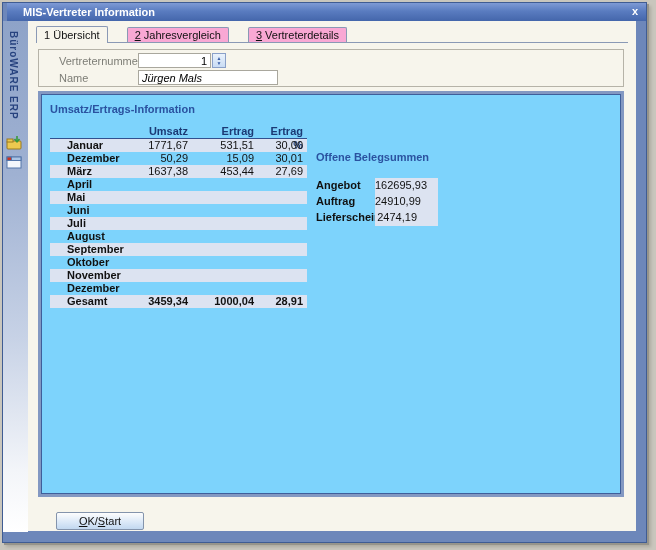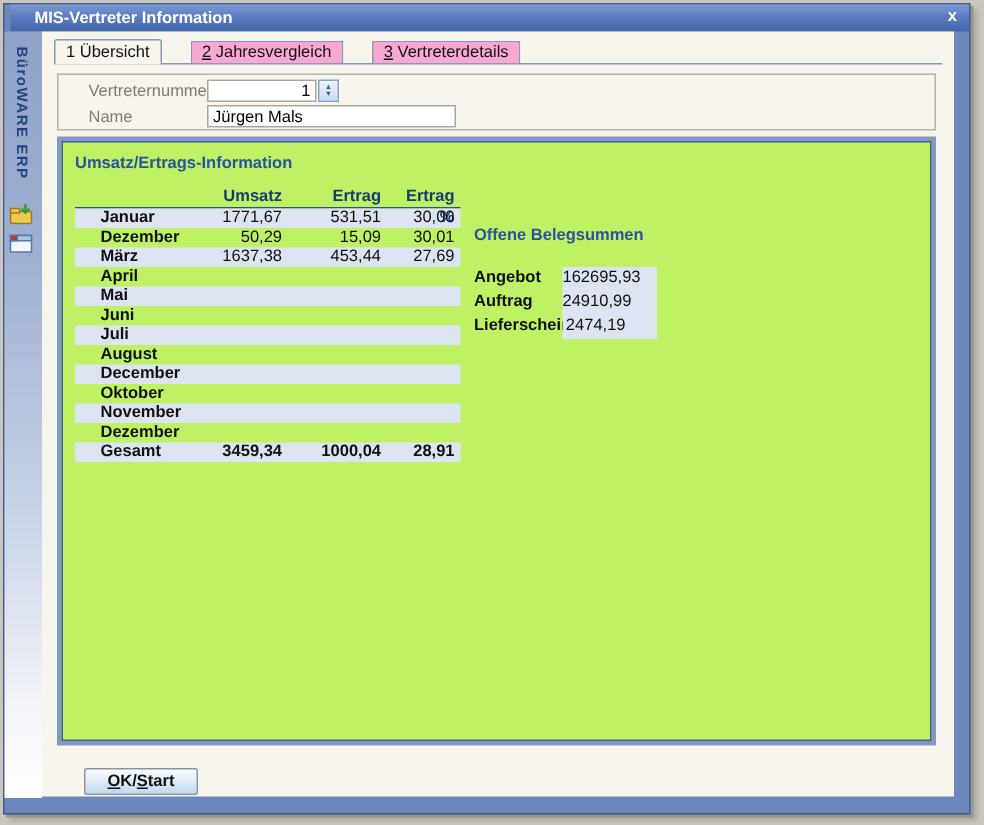--- a/index.html
+++ b/index.html
@@ -58,33 +58,33 @@
   }
   .form-row { position:absolute; left:0; right:0; height:16px; }
   .form-row.r1 { top:3px; } .form-row.r2 { top:20px; }
   .form-label { position:absolute; left:20px; top:2px; color:#7d7d76; }
   .tb {
     position:absolute; left:99px; top:0; height:15px;
     border:1px solid #a9a79d; background:#fff;
     font-family:"Liberation Sans", sans-serif; font-size:11px; padding:0 3px;
   }
   .tb.vnum { width:73px; text-align:right; }
-  .tb.vname { width:166px; }
+  .tb.vname { width:140px;font-style:italic; }
   .spin {
     position:absolute; left:173px; top:0; width:14px; height:15px;
     border:1px solid #8aa0c8; background:linear-gradient(#eaf2fc,#c9dcf4);
     color:#3a5fa8; text-align:center; font-size:5px; line-height:5px; padding-top:2px;
     cursor:default;
   }
   .panel-outer {
     position:absolute; left:10px; right:12px; top:70px; height:406px;
     background:#8398c2; padding:3px;
   }
   .panel-inner {
-    width:100%; height:100%; background:#bef264;
+    width:100%; height:100%; background:#7dd3fc;
     border:1px solid #3f5e9a; position:relative;
   }
   .section-title { color:#2a52a0; font-weight:bold; }
   .left-section { position:absolute; left:8px; top:8px; width:257px; }
   .umsatz-table { margin-top:9px; width:257px; }
   .t-head {
     display:grid; grid-template-columns:76px 66px 66px 49px;
     font-weight:bold; color:#1b3a75; border-bottom:1px solid #31508f;
     height:15px; line-height:14px;
   }
@@ -95,25 +95,25 @@
   .t-rows .t-row:nth-child(odd) { background:#dce3f1; }
   .t-rows .t-row.total { font-weight:bold; }
   .cell-m { font-weight:bold; padding-left:17px; white-space:nowrap; }
   .num { text-align:right; padding-right:4px; }
   .right-section { position:absolute; left:274px; top:8px; width:172px;margin-top:48px; }
   .beleg-list { margin-top:15px; }
   .beleg-row { display:grid; grid-template-columns:59px 63px; height:16px; line-height:15px; }
   .beleg-label { font-weight:bold; white-space:nowrap; }
   .beleg-value { background:#dce3f1; text-align:right; padding-right:21px; }
   .ok-btn {
-    position:absolute; left:28px; top:491px; width:76px; height:18px;
+    position:absolute; left:28px; top:491px; width:88px; height:18px;
     border:1px solid #8494ac; border-radius:2px;
     background:linear-gradient(#fdfdfd,#dcegf8 55%,#c2d8f0);
     background:linear-gradient(#fdfdfd,#dce9f8 55%,#c2d8f0);
-    text-align:center; line-height:16px; cursor:default;font-weight:bold;
+    text-align:center; line-height:16px; cursor:default;
   }
   .u { text-decoration:underline; }
 </style>
 </head>
 <body>
 
 <div class="window">
 
   <div class="titlebar">
     <span>MIS-Vertreter Information</span>
@@ -219,21 +219,21 @@
                   <span class="num"></span>
                   <span class="num"></span>
                 </div>
                 <div class="t-row">
                   <span class="cell-m">August</span>
                   <span class="num"></span>
                   <span class="num"></span>
                   <span class="num"></span>
                 </div>
                 <div class="t-row">
-                  <span class="cell-m">December</span>
+                  <span class="cell-m">September</span>
                   <span class="num"></span>
                   <span class="num"></span>
                   <span class="num"></span>
                 </div>
                 <div class="t-row">
                   <span class="cell-m">Oktober</span>
                   <span class="num"></span>
                   <span class="num"></span>
                   <span class="num"></span>
                 </div>

